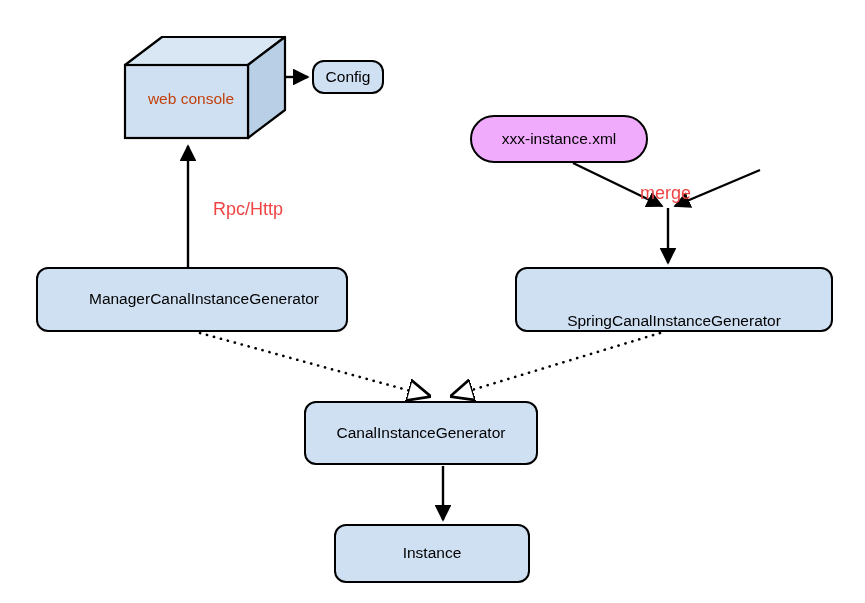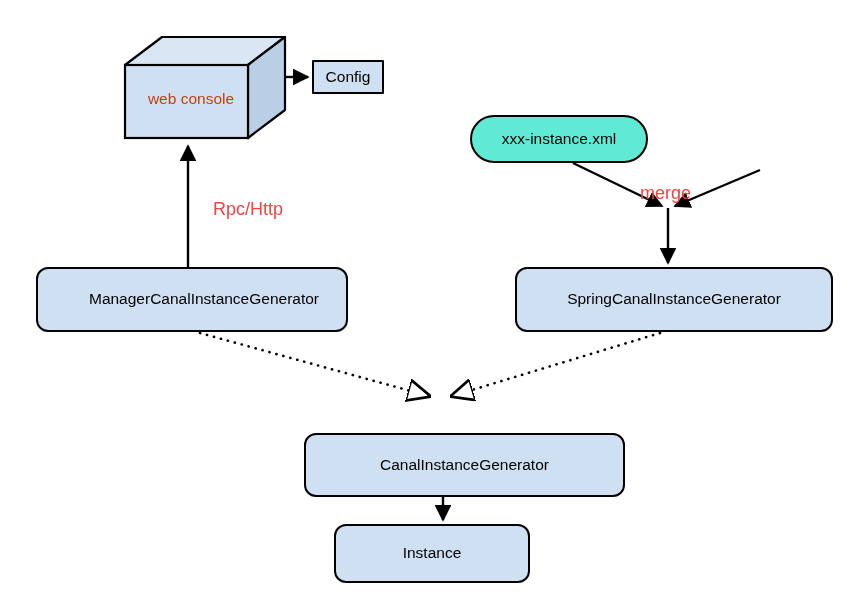--- a/index.html
+++ b/index.html
@@ -28,29 +28,29 @@
     line-height: 1.18;
     z-index: 3;
   }
   .rbox {
     background: #cfe0f3;
     border: 2px solid #000000;
     border-radius: 12px;
     font-size: 15.5px;
   }
   .pill {
-    background: #5eead4;
+    background: #f0abfc;
     border: 2px solid #000000;
     border-radius: 999px;
     font-size: 15.5px;
   }
   .cfgbox {
     background: #cfe0f3;
     border: 2px solid #000000;
-    border-radius: 1px;
+    border-radius: 12px;
     font-size: 15.5px;
   }
   .edge-label {
     position: absolute;
     font-size: 18px;
     color: #ef4444;
     white-space: nowrap;
     z-index: 4;
   }
   
@@ -133,25 +133,25 @@
 
   <div class="node pill" style="left:470px; top:115px; width:178px; height:48px;">
     <span>xxx-instance.xml</span>
   </div>
 
 
   <div class="node rbox" style="left:36px; top:267px; width:312px; height:65px;padding-left:24px;">
     <span>ManagerCanalInstanceGenerator</span>
   </div>
 
-  <div class="node rbox" style="left:515px; top:267px; width:318px; height:65px;">
+  <div class="node rbox" style="left:515px; top:267px; width:318px; height:65px;align-items:flex-end;">
     <span>SpringCanalInstanceGenerator</span>
   </div>
 
-  <div class="node rbox" style="left:304px; top:401px; width:321px; height:64px;margin-top:32px;">
+  <div class="node rbox" style="left:304px; top:401px; width:234px; height:64px;">
     <span>CanalInstanceGenerator</span>
   </div>
 
   <div class="node rbox" style="left:334px; top:524px; width:196px; height:59px;">
     <span>Instance</span>
   </div>
 
   <div class="edge-label" style="left:213px; top:199px;">Rpc/Http</div>
 
   <div class="edge-label" style="left:640px; top:183px;">merge</div>

